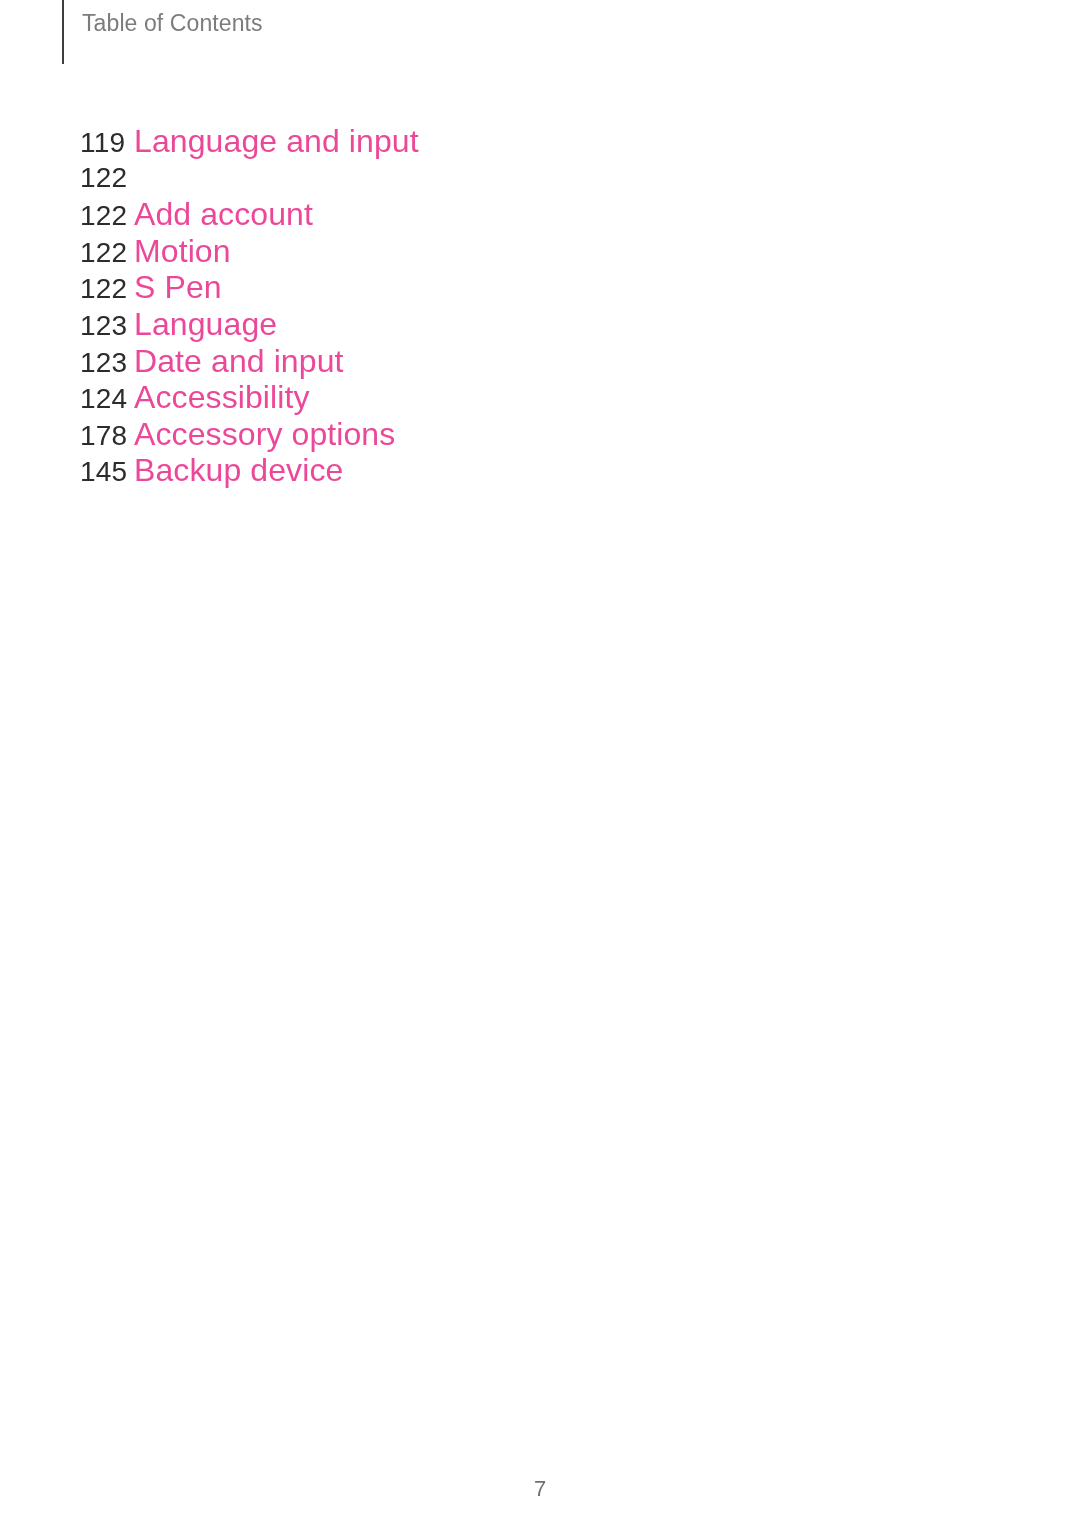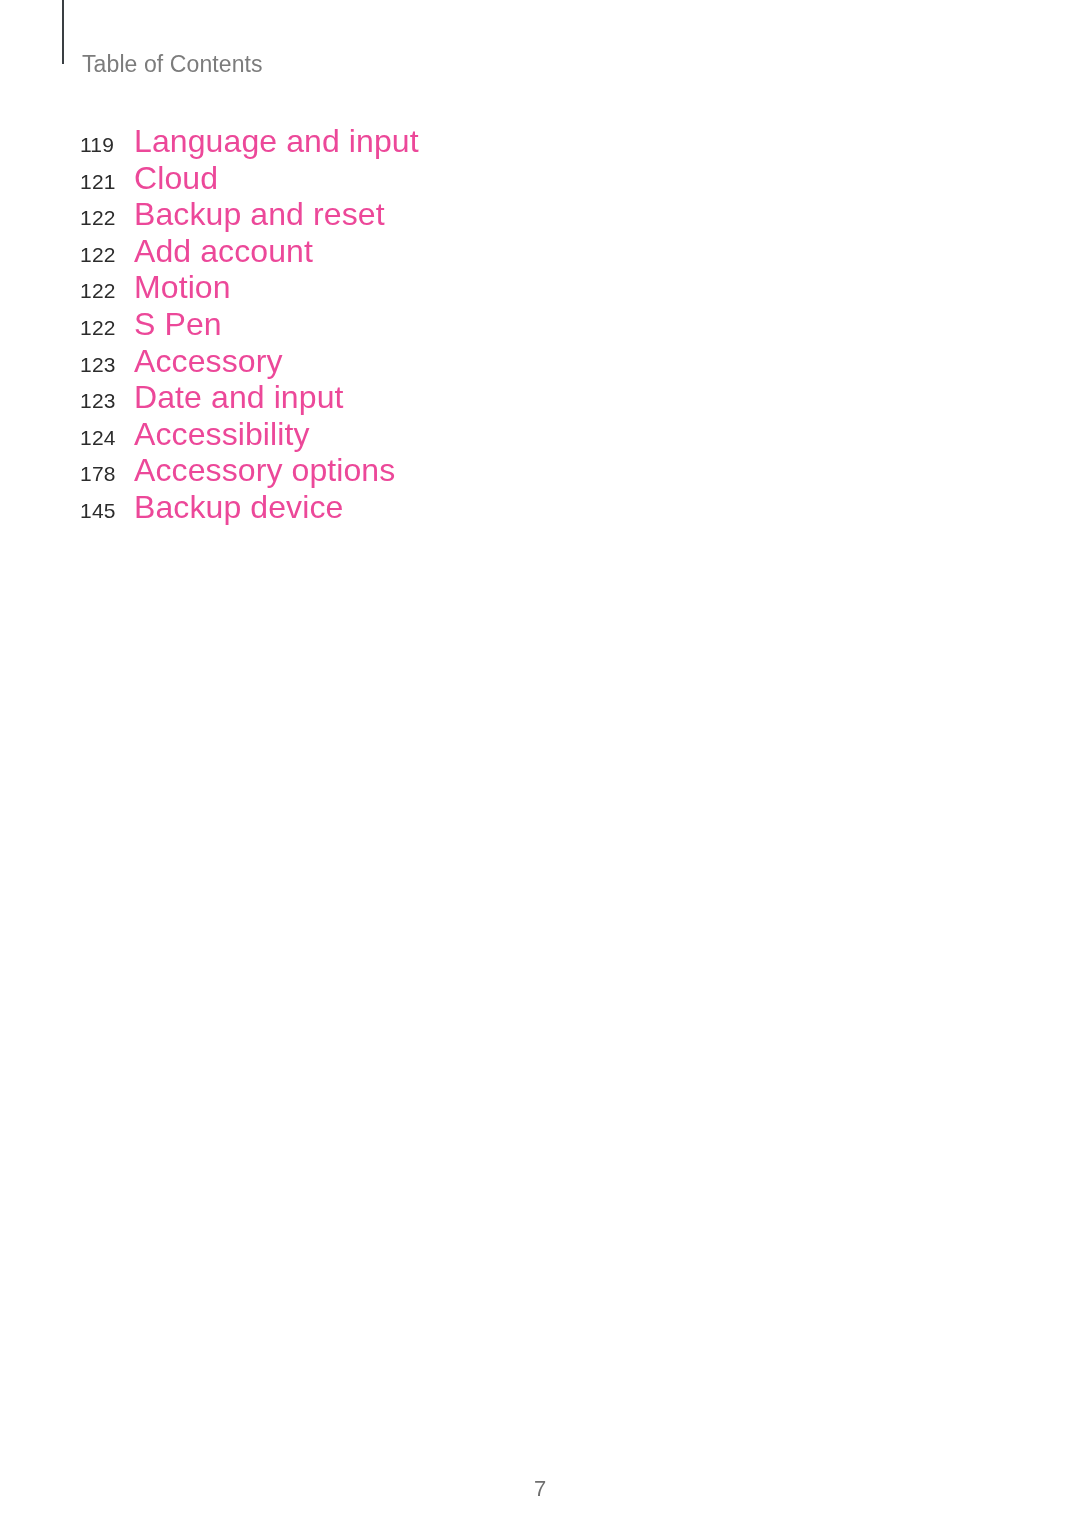--- a/index.html
+++ b/index.html
@@ -21,21 +21,21 @@
     box-sizing: border-box;
   }
 
   
   .header {
     position: absolute;
     left: 62px;
     top: 0px;
     height: 64px;
     display: flex;
-    align-items: flex-end;
+    align-items: flex-start;
   }
   .header-rule {
     width: 2px;
     height: 64px;
     background: #3a3f43;
     flex: 0 0 auto;
   }
   .header-title {
     margin-left: 18px;
     font-size: 23px;
@@ -58,21 +58,21 @@
   .toc-row {
     display: flex;
     align-items: baseline;
     height: 36.6px;
     line-height: 36.6px;
     white-space: nowrap;
   }
   .toc-page {
     flex: 0 0 auto;
     width: 54px;
-    font-size: 21px;
+    font-size: 28px;
     color: #2c2c2c;
     font-weight: 400;
     letter-spacing: 0.2px;
   }
   .toc-label {
     flex: 0 0 auto;
     font-size: 32px;
     color: #ec4899;
     font-weight: 400;
     letter-spacing: 0.1px;
@@ -112,42 +112,37 @@
     <div class="header-rule"></div>
     <div class="header-title">Table of Contents</div>
   </div>
 
   <div class="toc">
       <div class="toc-row">
         <span class="toc-page">119</span>
         <span class="toc-label">Language and input</span>
       </div>
       <div class="toc-row">
-        <span class="toc-page">121</span>
-        <span class="toc-label">Cloud</span>
-      </div>
-      <div class="toc-row">
         <span class="toc-page">122</span>
-        <span class="toc-label">Backup and reset</span>
       </div>
       <div class="toc-row">
         <span class="toc-page">122</span>
         <span class="toc-label">Add account</span>
       </div>
       <div class="toc-row">
         <span class="toc-page">122</span>
         <span class="toc-label">Motion</span>
       </div>
       <div class="toc-row">
         <span class="toc-page">122</span>
         <span class="toc-label">S Pen</span>
       </div>
       <div class="toc-row">
         <span class="toc-page">123</span>
-        <span class="toc-label">Accessory</span>
+        <span class="toc-label">Language</span>
       </div>
       <div class="toc-row">
         <span class="toc-page">123</span>
         <span class="toc-label">Date and input</span>
       </div>
       <div class="toc-row">
         <span class="toc-page">124</span>
         <span class="toc-label">Accessibility</span>
       </div>
       <div class="toc-row">

